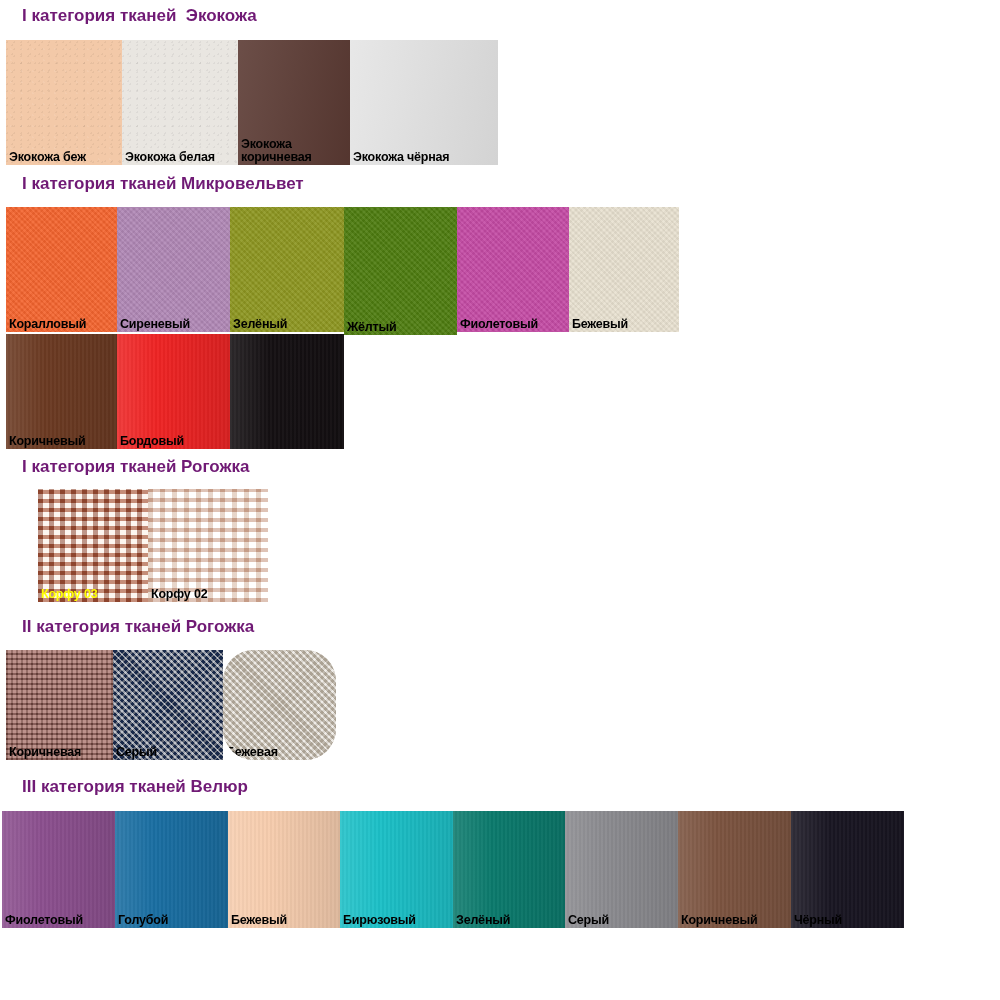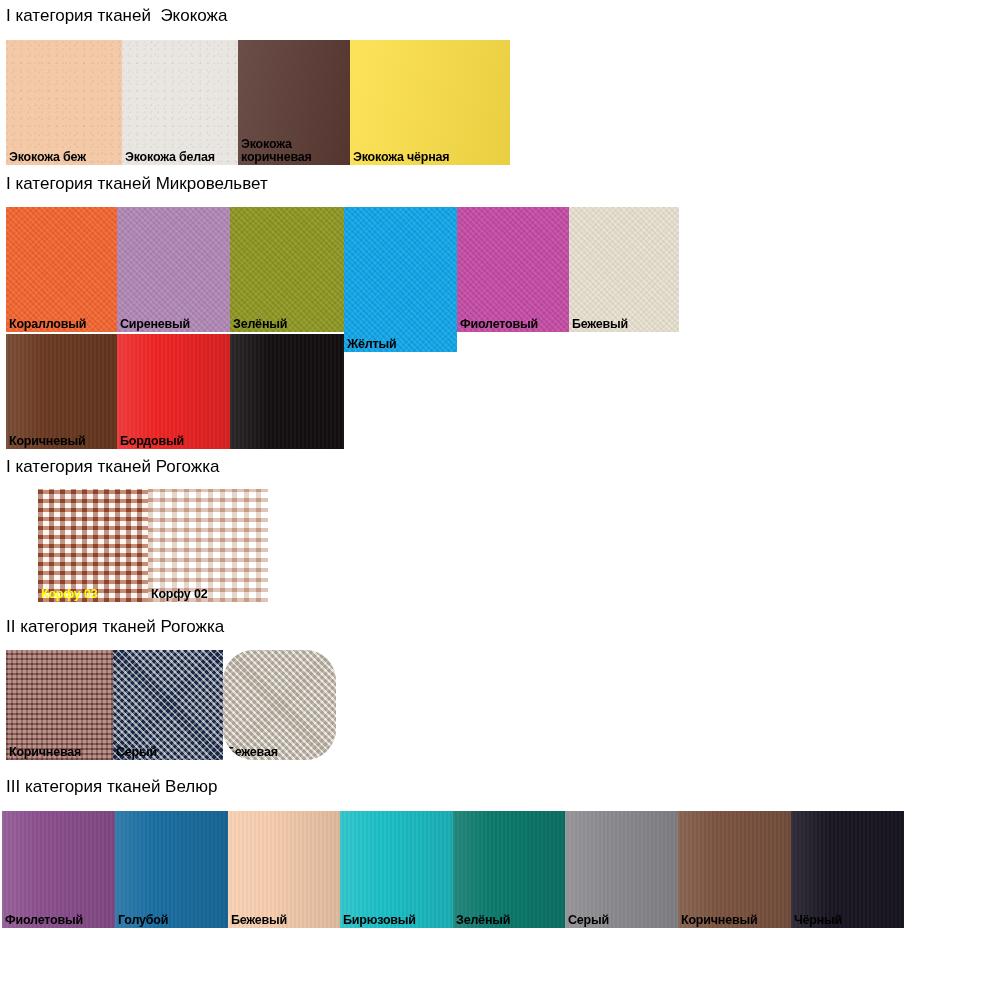--- a/index.html
+++ b/index.html
@@ -13,26 +13,27 @@
     font-family: "Liberation Sans", sans-serif;
     position: relative;
     overflow: hidden;
   }
   .page {
     position: relative;
     width: 1000px;
     height: 1000px;
   }
   .section-title {
-    font-weight: normal;
+    font-weight: bold;
     font-size: 17px;
-    color: #000000;
+    color: #701a75;
     line-height: 20px;
     white-space: pre;
     padding-left: 2px;
+    margin-left: 16px;
   }
   .swatch-row {
     display: flex;
     flex-direction: row;
     align-items: flex-start;
   }
   .swatch {
     position: relative;
     overflow: hidden;
   }
@@ -146,36 +147,36 @@
         <div class="swatch tex-leather-grain" style="width: 116px; height: 125px; background: rgb(243, 201, 168);">
           <span class="swatch-label label-dark">Экокожа беж</span>
         </div>
         <div class="swatch tex-leather-grain" style="width: 116px; height: 125px; background: rgb(233, 230, 225); text-align: center;">
           <span class="swatch-label label-dark">Экокожа белая</span>
         </div>
         <div class="swatch tex-smooth" style="width: 112px; height: 125px; background: rgb(91, 58, 51);">
           <span class="swatch-label label-dark">Экокожа
 коричневая</span>
         </div>
-        <div class="swatch tex-smooth" style="width: 148px; height: 125px; background: #fde047; padding-left: 12px;">
+        <div class="swatch tex-smooth" style="width: 148px; height: 125px; background: #e5e5e5;">
           <span class="swatch-label label-dark">Экокожа чёрная</span>
         </div>
       </div>
       <div class="section-title" style="position: absolute; left: 4px; top: 174px;">I категория тканей Микровельвет</div>
       <div class="swatch-row" style="position: absolute; left: 6px; top: 207px; height: 125px; border-radius: 12px;">
         <div class="swatch tex-microvelvet" style="width: 111px; height: 125px; background: rgb(244, 100, 46);">
           <span class="swatch-label label-dark">Коралловый</span>
         </div>
         <div class="swatch tex-microvelvet" style="width: 113px; height: 125px; background: rgb(176, 135, 181);">
           <span class="swatch-label label-dark">Сиреневый</span>
         </div>
         <div class="swatch tex-microvelvet" style="width: 114px; height: 125px; background: rgb(141, 150, 32);">
           <span class="swatch-label label-dark">Зелёный</span>
         </div>
-        <div class="swatch tex-microvelvet" style="width: 113px; height: 145px; background: #0ea5e9;">
+        <div class="swatch tex-microvelvet" style="width: 113px; height: 128px; background: #4d7c0f;">
           <span class="swatch-label label-dark">Жёлтый</span>
         </div>
         <div class="swatch tex-microvelvet" style="width: 112px; height: 125px; background: rgb(196, 74, 164);">
           <span class="swatch-label label-dark">Фиолетовый</span>
         </div>
         <div class="swatch tex-microvelvet" style="width: 110px; height: 125px; background: rgb(232, 225, 208);">
           <span class="swatch-label label-dark">Бежевый</span>
         </div>
       </div>
       <div class="swatch-row" style="position: absolute; left: 6px; top: 334px; height: 115px;">

